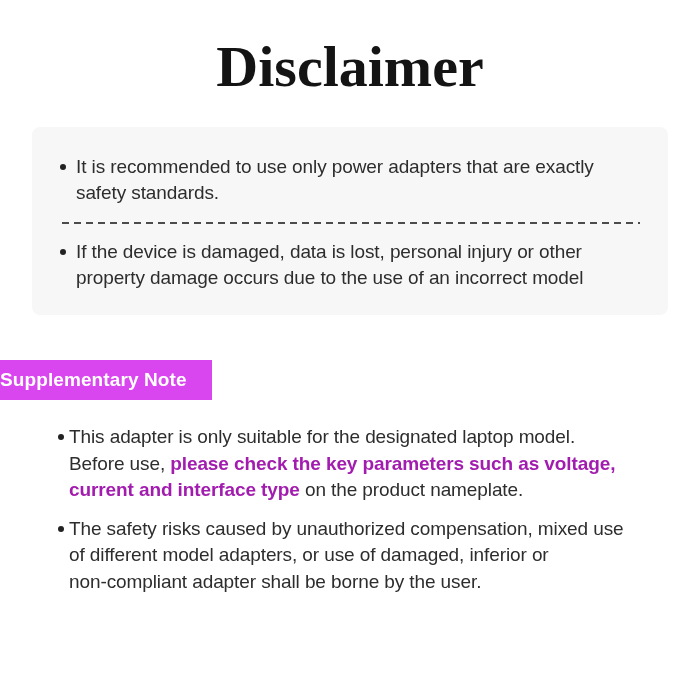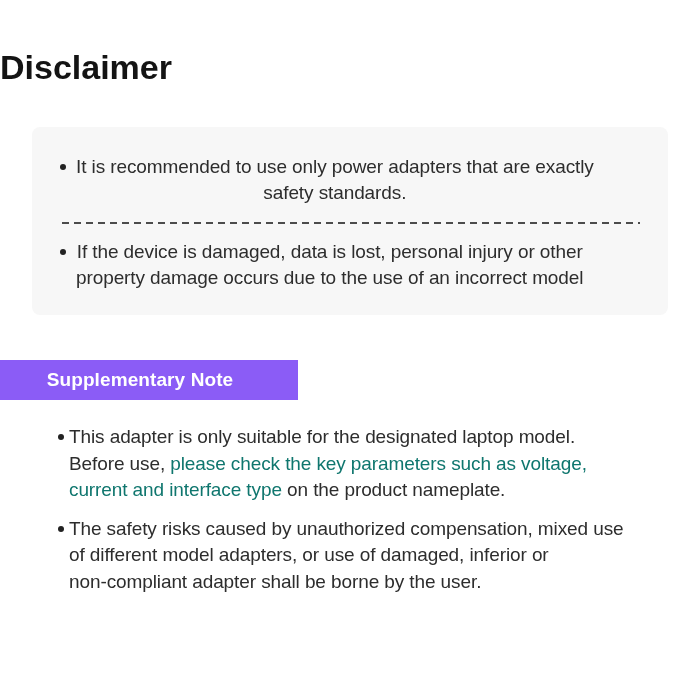--- a/index.html
+++ b/index.html
@@ -10,35 +10,35 @@
   body {
     width: 700px;
     height: 700px;
     font-family: "Liberation Sans", sans-serif;
     color: #2d2d2d;
     overflow: hidden;
     position: relative;
   }
   .page-title {
     margin: 40px 0 0 0;
-    font-family: Liberation Sans, sans-serif;
+    text-align: center;
+    font-family: Liberation Serif, serif;
     font-weight: bold;
-    font-size: 34px;
+    font-size: 58px;
     line-height: 54px;
     color: #141414;
     letter-spacing: 0px;
   }
   .disclaimer-box {
     box-sizing: border-box;
     margin: 33px 32px 0 32px;
     width: 636px;
     background: #f7f7f7;
     border-radius: 8px;
     padding: 27px 28px 24px 28px;
-    text-align: center;
   }
   .bullet {
     display: flex;
     align-items: flex-start;
   }
   .dot {
     flex: none;
     width: 6px;
     height: 6px;
     border-radius: 50%;
@@ -53,39 +53,39 @@
     white-space: nowrap;
   }
   .dashed-separator {
     height: 2px;
     margin: 16px 0 15px 2px;
     background: repeating-linear-gradient(90deg, #4c4c4c 0px, #4c4c4c 7px, transparent 7px, transparent 12px);
   }
   .supp-badge {
     box-sizing: border-box;
     margin-top: 45px;
-    width: 298px;
+    width: 212px;
     height: 40px;
-    background: #8b5cf6;
+    background: #d946ef;
     color: #ffffff;
     display: flex;
     align-items: center;
-    justify-content: center;
+    justify-content: flex-start;
     padding-right: 18px;
     font-weight: bold;
     font-size: 19px;
     letter-spacing: 0.1px;
   }
   .supp-section {
     margin: 24px 30px 0 58px;
   }
   .supp-section .dot { margin-right: 5px; }
   .supp-section .lines { line-height: 26.5px; }
   .supp-bullet + .supp-bullet { margin-top: 12px; }
-  .red-text { color: #0f766e; }
+  .red-text { color: #a21caf; font-weight: bold; }
 </style>
 </head>
 <body>
 
 <h1 class="page-title">Disclaimer</h1>
 
 <div class="disclaimer-box">
   <div class="bullet">
     <span class="dot"></span>
     <div class="lines">

